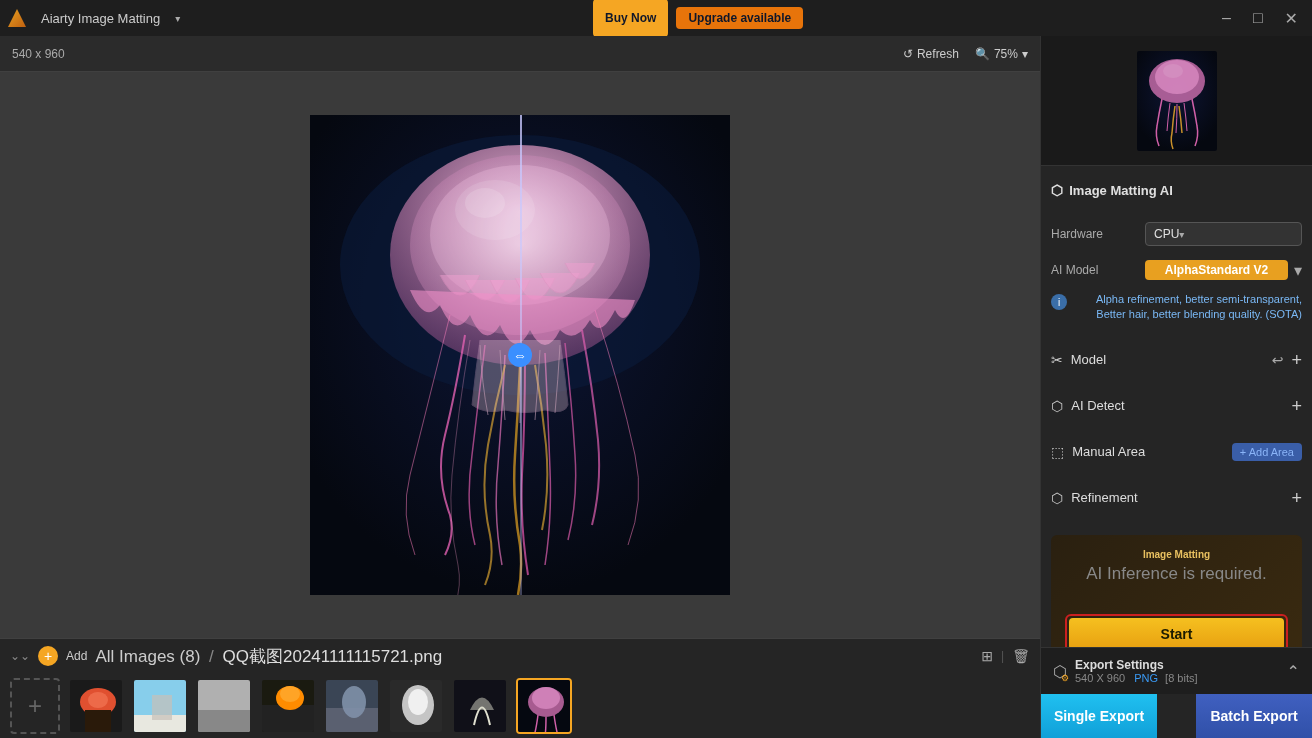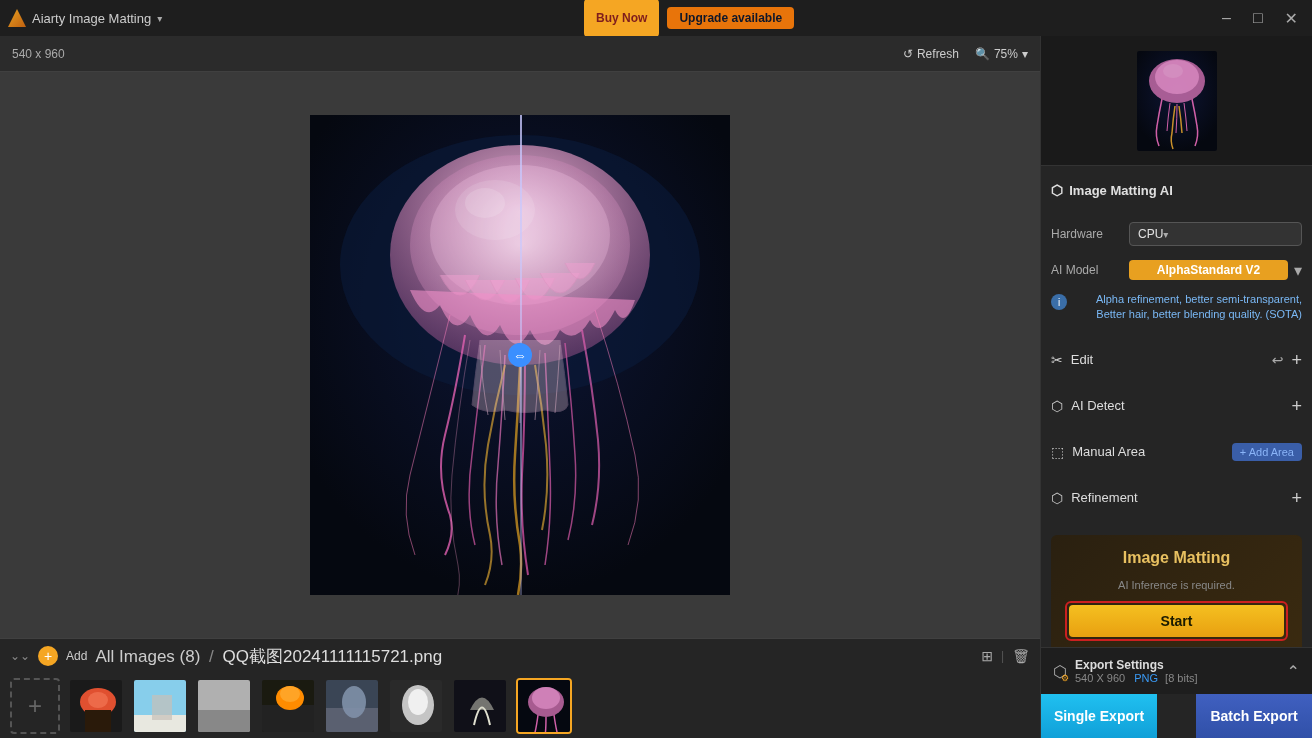--- a/index.html
+++ b/index.html
@@ -21,21 +21,21 @@
       background: #1e1e1e;
       display: flex;
       align-items: center;
       justify-content: space-between;
       padding: 0 8px;
       flex-shrink: 0;
     }
     #title-bar-left {
       display: flex;
       align-items: center;
-      gap: 6px;
+      gap: 15px;
       justify-content: space-between;
     }
     .app-logo {
       width: 18px;
       height: 18px;
       background: linear-gradient(135deg, #e8a020, #c06010);
       clip-path: polygon(50% 0%, 100% 100%, 0% 100%);
     }
     .app-title-text {
       font-size: 13px;
@@ -46,21 +46,21 @@
       font-size: 10px;
       cursor: pointer;
     }
     #title-bar-center {
       display: flex;
       align-items: center;
       gap: 8px;
     }
     .buy-now-btn {
       background: #f5a623;
-      color: #7f1d1d;
+      color: #0f172a;
       border: none;
       border-radius: 4px;
       padding: 12px 12px;
       font-size: 12px;
       font-weight: bold;
       cursor: pointer;
       display: flex;
       align-items: center;
       gap: 4px;
     }
@@ -316,21 +316,21 @@
       color: #e0e0e0;
     }
     .section-icon {
       font-size: 14px;
     }
 
     .control-row {
       display: flex;
       align-items: center;
       padding: 6px 0;
-      gap: 8px;
+      gap: 24px;
     }
     .control-label {
       font-size: 12px;
       color: #aaa;
       width: 70px;
       flex-shrink: 0;
     }
     .control-value {
       flex: 1;
       display: flex;
@@ -445,29 +445,29 @@
 
     
     #matting-box {
       margin: 8px 0;
       background: linear-gradient(135deg, #2a2010, #3a2a10);
       border-radius: 6px;
       padding: 14px;
       text-align: center;
     }
     .matting-box-title {
-      font-size: 16px;
+      font-size: 10px;
       font-weight: bold;
       color: #e8c060;
-      margin-bottom: 12px;
+      margin-bottom: 4px;
     }
     .matting-box-subtitle {
-      font-size: 11px;
+      font-size: 17px;
       color: #888;
-      margin-bottom: 10px;
+      margin-bottom: 30px;
     }
     .start-btn-wrapper {
       border: 2px solid #cc2020;
       border-radius: 6px;
       padding: 2px;
     }
     .start-btn {
       background: linear-gradient(to bottom, #f5c020, #e8a010);
       color: #1a1a00;
       border: none;
@@ -790,21 +790,21 @@
 
       <div class="model-info-row">
         <div class="info-icon">i</div>
         <span class="model-description">Alpha refinement, better semi-transparent, Better hair, better blending quality.  (SOTA)</span>
       </div>
 
       <div class="divider"></div>
 
       <div class="panel-row">
         <span class="panel-row-icon">✂</span>
-        <span class="panel-row-label">Edit</span>
+        <span class="panel-row-label">Model</span>
         <div class="panel-row-actions">
           <button class="undo-btn">↩</button>
           <button class="plus-btn">+</button>
         </div>
       </div>
 
       <div class="divider"></div>
 
       <div class="panel-row">
         <span class="panel-row-icon">⬡</span>

